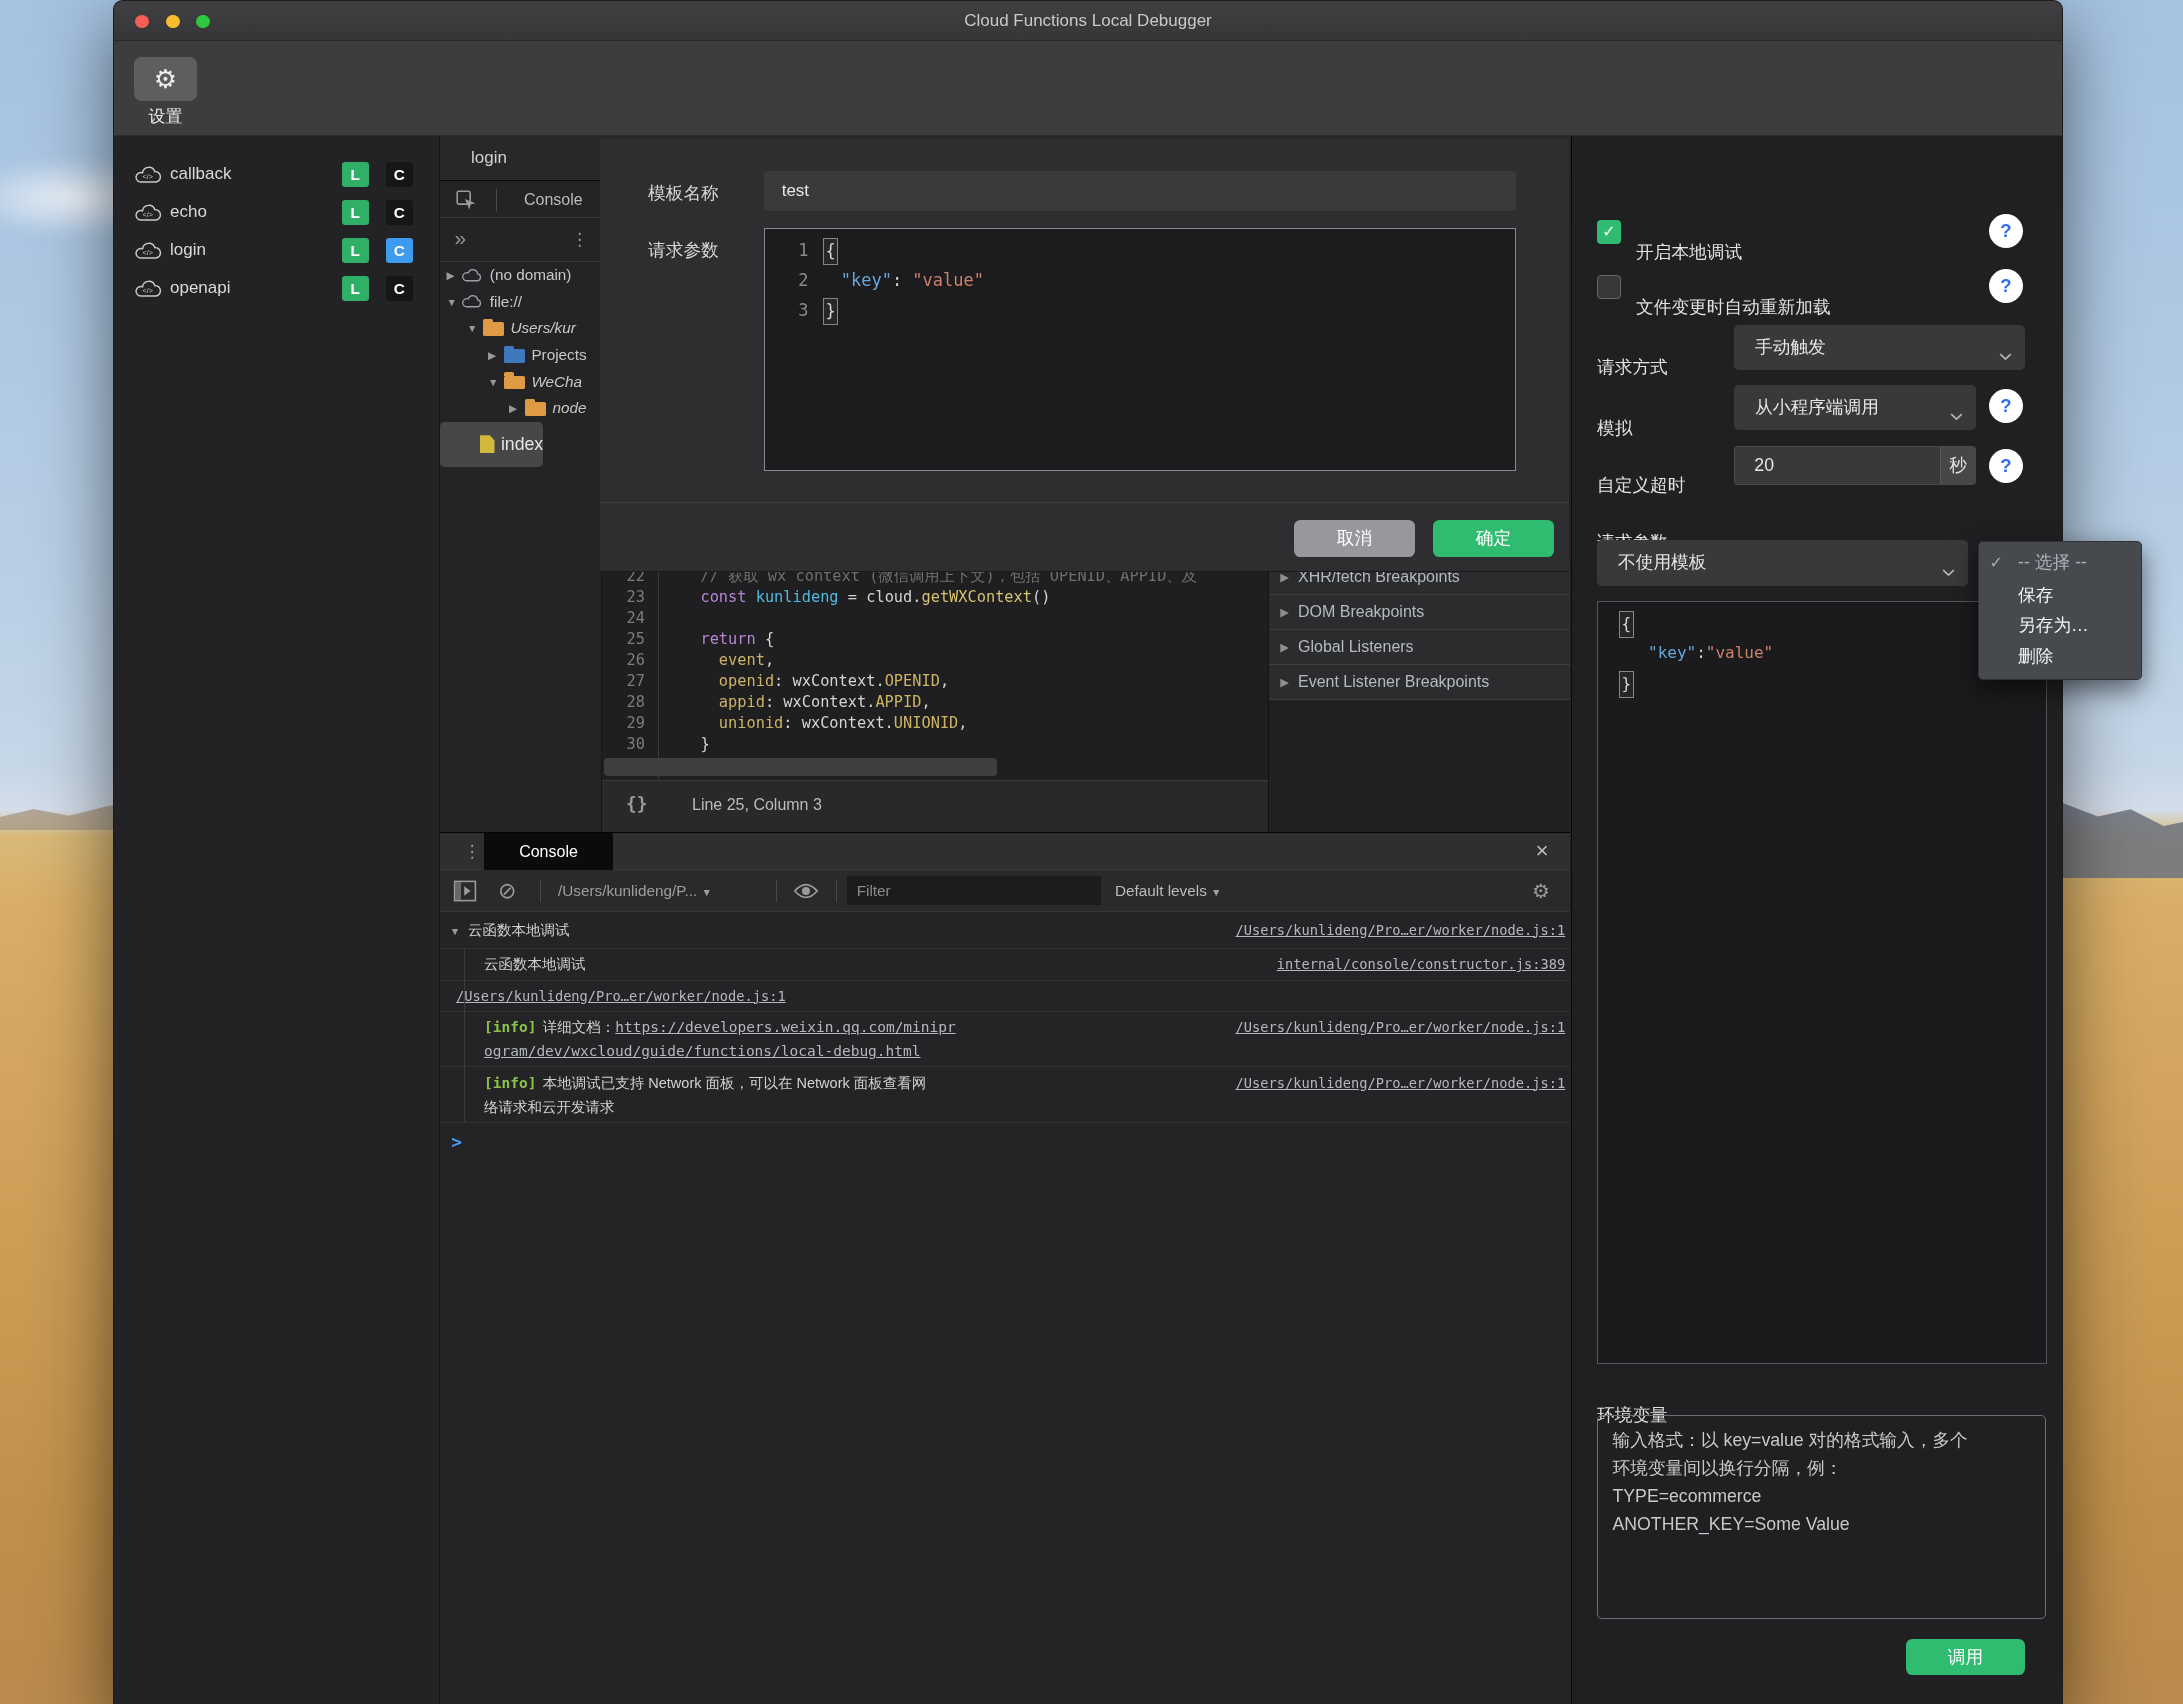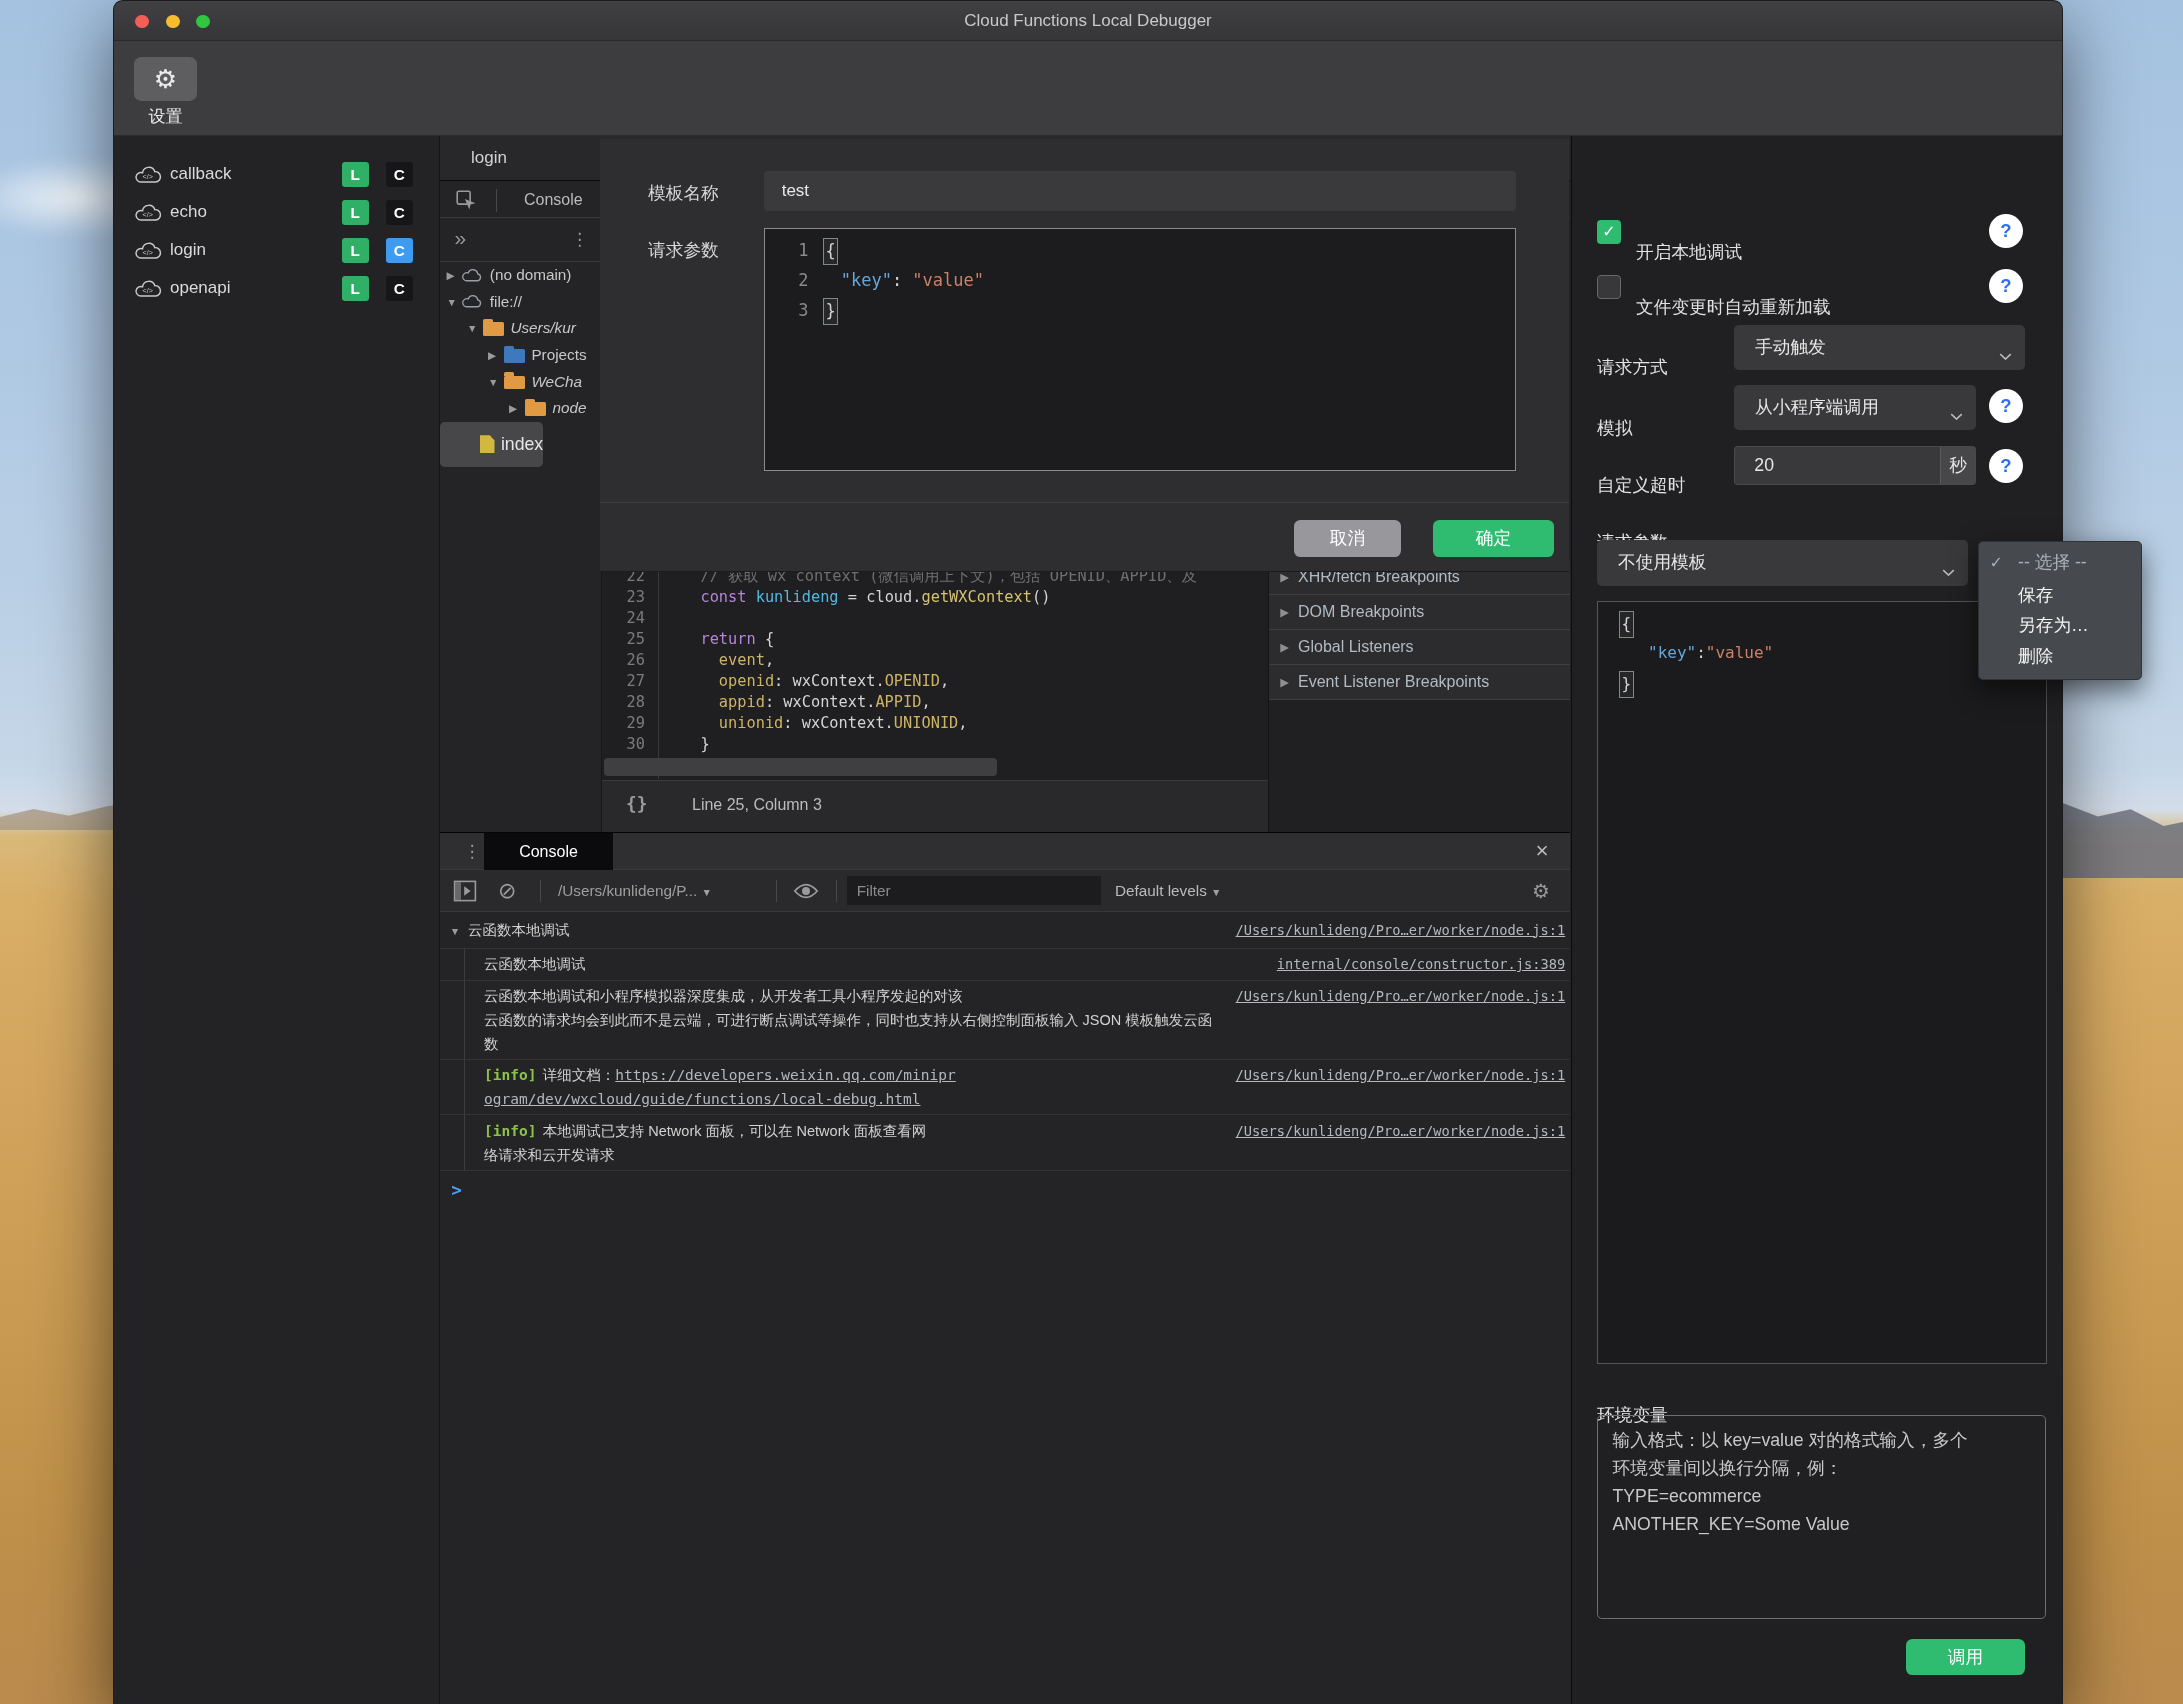--- a/index.html
+++ b/index.html
@@ -152,21 +152,21 @@
   .modal { position:absolute; left:600px; top:139px; width:969px; height:433px; background:#2e2e30;
     border-bottom:0.8px solid #1b1b1d; z-index:50; }
   .m-label { position:absolute; left:48px; color:#d8d8d8; font-size:17.7px; }
   .m-input { position:absolute; left:164px; top:32px; width:752px; height:40px; background:#3a3a3c; border:none; border-radius:3.2px;
     color:#e8e8e8; font-size:17px; padding-left:17.7px; outline:none; font-family:inherit; }
   .m-editor { position:absolute; left:164px; top:89px; width:752px; height:243px; background:#1c1c1e; border:0.8px solid #8a8a8e; }
   .m-editor .mwrap { padding-top:6.4px; }
   .mline { display:flex; height:30px; line-height:30px; font-family:"DejaVu Sans Mono",monospace; font-size:17px; color:#d4d4d4; }
   .mline .mnum { width:58px; flex:0 0 58px; text-align:right; padding-right:14.5px; color:#8a8a8a; }
   .m-divider { position:absolute; left:0; right:0; top:363px; height:0.8px; background:#3e3e40; }
-  .m-cancel { position:absolute; left:694px; top:381px; width:107px; height:37px; background:#97979c; line-height:37px; }
+  .m-cancel { position:absolute; left:694px; top:381px; width:121px; height:37px; background:#97979c; line-height:37px; }
   .m-ok { position:absolute; left:833px; top:381px; width:121px; height:37px; background:#2fbc70; line-height:37px; }
 
   
   .popmenu { position:absolute; left:1978px; top:541px; width:164px; height:139px; background:#46494d;
     border:0.8px solid #303336; border-radius:4.8px; box-shadow:0 9.7px 27px rgba(0,0,0,.55); z-index:200; }
   .mi { position:absolute; left:0; right:0; height:31px; line-height:31px; font-size:17.7px; color:#f2f2f2; }
   .mi .mtext { position:absolute; left:39px; }
   .mi.dim { color:#a9b0b6; }
   .mi .mcheck { position:absolute; left:10.5px; font-size:16px; }
 </style>
@@ -414,21 +414,20 @@
             <span class="left grp"><span class="tri">▼</span><span>云函数本地调试</span></span>
             <span class="src">/Users/kunlideng/Pro…er/worker/node.js:1</span>
           </div>
           <div class="crow">
             <span class="guide"></span>
             <span class="left">云函数本地调试</span>
             <span class="src">internal/console/constructor.js:389</span>
           </div>
           <div class="crow">
             <span class="guide"></span>
-            <span class="left"><span>云函数本地调试和小程序模拟器深度集成，从开发者工具小程序发起的对该</span><br><span>云函数的请求均会到此而不是云端，可进行断点调试等操作，同时也支持从右侧控制面板输入 JSON 模板触发云函数</span></span>
             <span class="src">/Users/kunlideng/Pro…er/worker/node.js:1</span>
           </div>
           <div class="crow">
             <span class="guide"></span>
             <span class="left"><span class="info-tag">[info]</span><span>详细文档：</span><span class="clink">https://developers.weixin.qq.com/minipr</span><br><span class="clink">ogram/dev/wxcloud/guide/functions/local-debug.html</span></span>
             <span class="src">/Users/kunlideng/Pro…er/worker/node.js:1</span>
           </div>
           <div class="crow">
             <span class="guide"></span>
             <span class="left"><span class="info-tag">[info]</span><span>本地调试已支持 Network 面板，可以在 Network 面板查看网</span><br><span>络请求和云开发请求</span></span>

